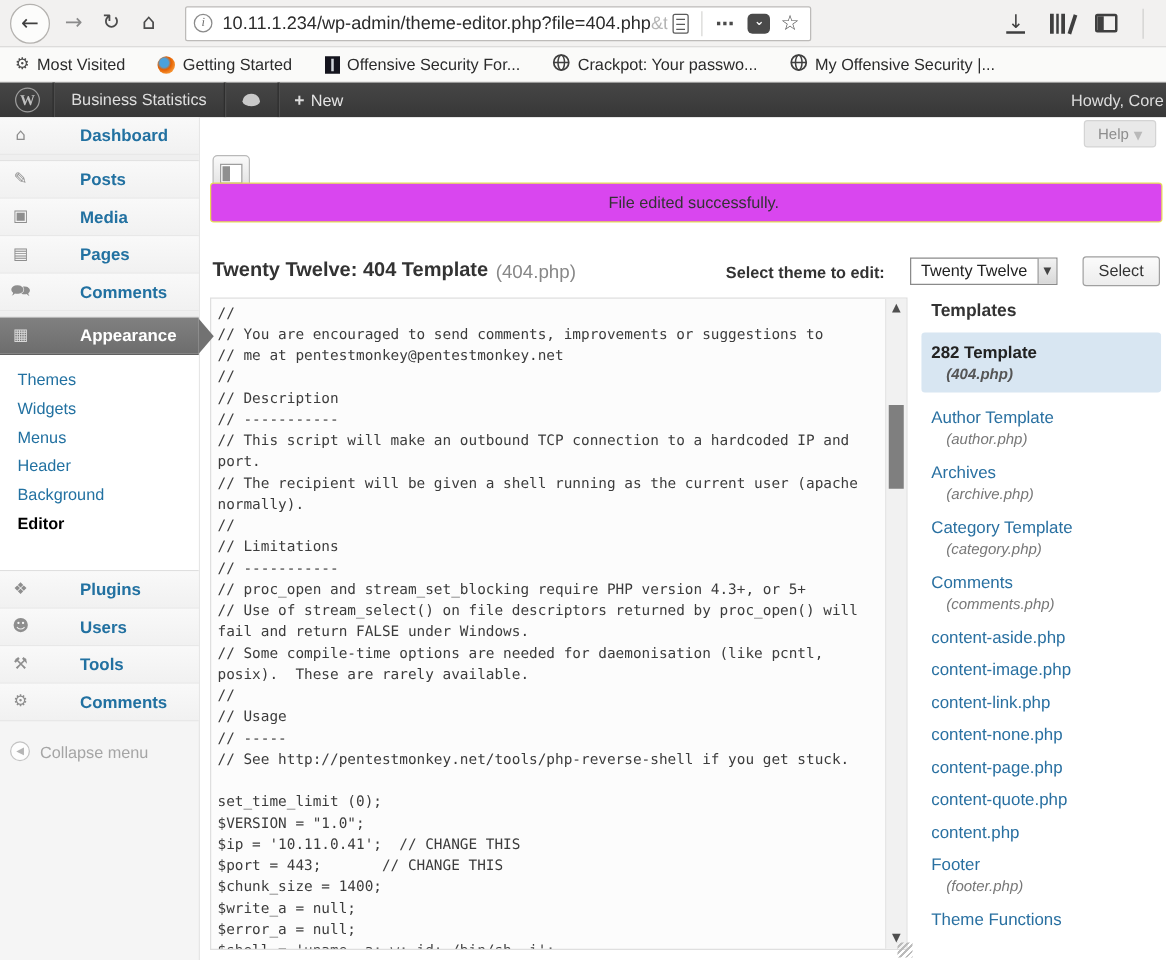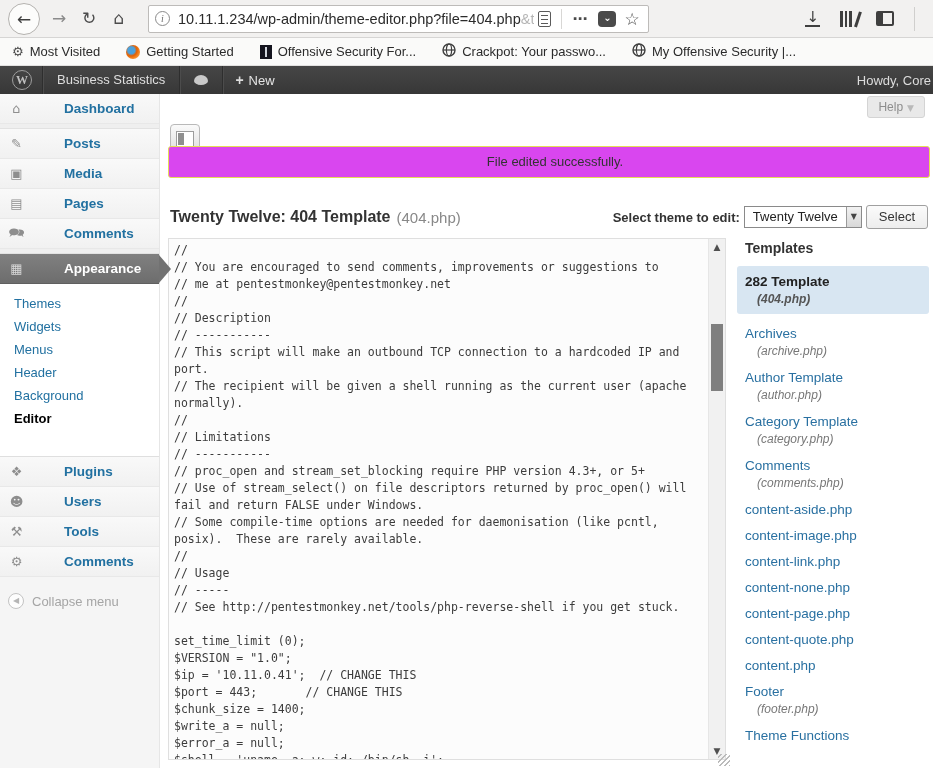--- a/index.html
+++ b/index.html
@@ -93,21 +93,21 @@
   .screen-icon { width:30px; height:30px; border:1px solid #b9b9b9; border-radius:4px;
     background:linear-gradient(#fafafa,#dedede); position:relative; }
   .screen-icon::before { content:""; position:absolute; left:5px; top:6px; right:5px; bottom:6px; background:#fff; border:1px solid #9d9d9d; }
   .screen-icon::after { content:""; position:absolute; left:7px; top:8px; width:6px; bottom:8px; background:#8f8f8f; }
   .page-title { font-size:24px; color:#a21caf;margin-top:38px; }
   .notice { position:absolute; top:52px; left:8px; right:3px; height:32px; background:#d946ef;
     border:1px solid #e6db55; border-radius:3px; font-size:13px; color:#333; line-height:30px; padding-left:12px;text-align:center; }
   .file-row { position:absolute; top:110px; left:10px; right:5px; height:26px; display:flex; align-items:center; }
   .file-heading { font-size:16px; font-weight:bold; color:#333; }
   .file-name { font-size:15px; color:#888; margin-left:6px; }
-  .theme-picker { margin-left:auto; display:flex; align-items:center; gap:4px; }
+  .theme-picker { margin-left:auto; display:flex; align-items:center; gap:20px; }
   .picker-label { font-size:13px; font-weight:bold; color:#333; }
   .fake-select { display:flex; align-items:stretch; border:1px solid #8a8a8a; background:#fff; height:22px; }
   .fake-select .val { font-size:13px; color:#222; padding:0 8px; line-height:20px; }
   .fake-select .arrow { width:15px; border-left:1px solid #9a9a9a; background:linear-gradient(#f2f2f2,#d8d8d8);
     color:#444; font-size:8px; line-height:20px; text-align:center; font-family:"DejaVu Sans",sans-serif; }
   .select-btn { height:24px; padding:0 12px; font-size:13px; color:#333; background:linear-gradient(#fbfbfb,#ededed);
     border:1px solid #a0a0a0; border-radius:3px; line-height:22px; }
 
   
   .editor-wrap { position:absolute; left:8px; top:144px; width:558px; height:522px; }
@@ -330,28 +330,28 @@
     </div>
 
     <div class="templates">
       <div class="tpl-heading">Templates</div>
 
       <div class="tpl sel">
         <div class="tname">282 Template</div>
         <div class="tfile">(404.php)</div>
       </div>
       <div class="tpl">
+        <div class="tname">Author Template</div>
+        <div class="tfile">(author.php)</div>
+      </div>
+      <div class="tpl">
         <div class="tname">Archives</div>
         <div class="tfile">(archive.php)</div>
       </div>
       <div class="tpl">
-        <div class="tname">Author Template</div>
-        <div class="tfile">(author.php)</div>
-      </div>
-      <div class="tpl">
         <div class="tname">Category Template</div>
         <div class="tfile">(category.php)</div>
       </div>
       <div class="tpl">
         <div class="tname">Comments</div>
         <div class="tfile">(comments.php)</div>
       </div>
       <div class="tpl nofile">
         <div class="tname">content-aside.php</div>
       </div>

